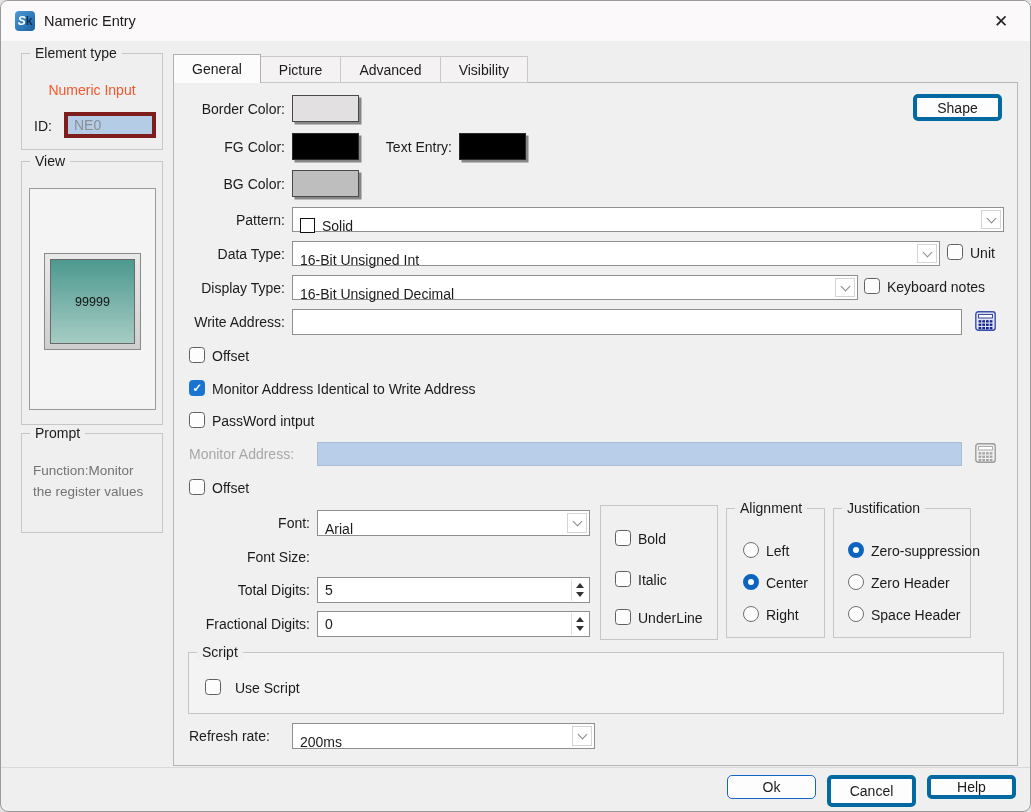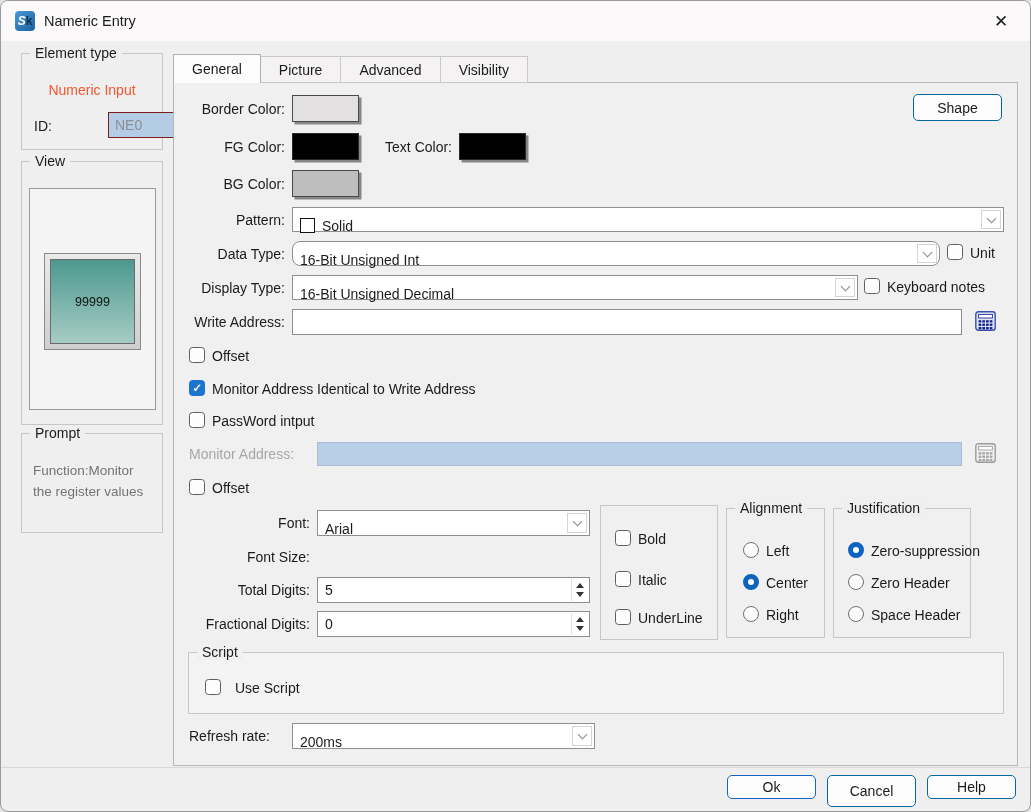--- a/index.html
+++ b/index.html
@@ -20,22 +20,22 @@
   .closebtn { position:absolute; right:14px; top:6px; width:30px; height:28px;
               display:flex; align-items:center; justify-content:center; font-size:17px; color:#222;
               cursor:pointer; }
   
   .fs { position:absolute; border:1px solid #c6c6c6; }
   .fs > .legend { position:absolute; top:-9px; left:8px; background:#f0efef; padding:0 5px; font-size:14px; }
   
   .numeric-type { position:absolute; left:0; right:0; top:28px; text-align:center; color:#f4572e; }
   .id-label { position:absolute; left:12px; top:64px; }
   .id-field { position:absolute; left:42px; top:58px; width:92px; height:26px;
-              background:#b5cce7; border:1px solid #7f1d1d; color:#8b8f94;
-              display:flex; align-items:center; padding-left:6px; font-size:14px;margin-left:44px; }
+              background:#b5cce7; border:4px solid #7f1d1d; color:#8b8f94;
+              display:flex; align-items:center; padding-left:6px; font-size:14px; }
   .view-panel { position:absolute; left:7px; top:26px; width:127px; height:222px;
                 background:#f4f4f4; border:1px solid #9a9a9a; }
   .preview-frame { position:absolute; left:14px; top:64px; width:97px; height:97px;
                    background:linear-gradient(#e9e9e9,#cfcfcf); border:1px solid #8a8a8a; padding:5px; }
   .preview-inner { width:100%; height:100%; border:1px solid #6a6a6a;
                    background:linear-gradient(#4d998f,#a6ccc4);
                    display:flex; align-items:center; justify-content:center; font-size:12.5px; color:#111; }
   .prompt-text { position:absolute; left:11px; top:26px; width:122px; color:#737373;
                  font-size:13.5px; line-height:21px; }
   
@@ -46,21 +46,21 @@
   .tab.active { height:29px; margin-top:0; background:#fcfcfc; border:1px solid #b0b0b0; border-bottom:none; }
   
   .page { position:absolute; left:172px; top:81px; width:845px; height:684px;
           border:1px solid #b6b6b6; background:#f1f0f0; z-index:1; }
   .lbl { position:absolute; text-align:right; white-space:nowrap; }
   .graylbl { color:#a7a7a7; }
   
   .swatch { position:absolute; width:67px; height:27px; border:1px solid #2a2a2a;
             box-shadow:2.5px 2.5px 0 rgba(100,100,100,0.75); cursor:pointer; }
   
-  .btn { position:absolute; background:#fdfdfd; border:1px solid #0369a1; border-radius:5px;
+  .btn { position:absolute; background:#fdfdfd; border:4px solid #0369a1; border-radius:5px;
          display:flex; align-items:center; justify-content:center; font-size:14px; cursor:pointer; }
   .btn.default { border:1.5px solid #1566c4; }
   
   .combo { position:absolute; height:25px; background:#fff; border:1px solid #8f8f8f;
            display:flex; align-items:center; padding:12px 26px 0 7px; cursor:pointer; }
   .combo .chevbox { position:absolute; right:2px; top:2px; bottom:2px; width:20px;
                     border:1px solid #d4d4d4; background:#fff;
                     display:flex; align-items:center; justify-content:center; }
   .chev { width:7px; height:7px; border-left:1.6px solid #8a8a8a; border-bottom:1.6px solid #8a8a8a;
           transform:rotate(-45deg); margin-top:-3px; }
@@ -135,37 +135,37 @@
 
   <div class="page">
 
     <div class="btn" style="left:739px; top:11px; width:89px; height:27px;">Shape</div>
 
     <div class="lbl" style="left:0px; width:111px; top:18px;">Border Color:</div>
     <div class="swatch" style="left:118px; top:12px; background:#e2e0e0; border-color:#4a4a4a;"></div>
 
     <div class="lbl" style="left:0px; width:111px; top:56px;">FG Color:</div>
     <div class="swatch" style="left:118px; top:50px; background:#000;"></div>
-    <div class="lbl" style="left:190px; width:88px; top:56px;">Text Color:</div>
+    <div class="lbl" style="left:190px; width:88px; top:56px;">Text Entry:</div>
     <div class="swatch" style="left:285px; top:50px; background:#000;"></div>
 
     <div class="lbl" style="left:0px; width:111px; top:93px;">BG Color:</div>
     <div class="swatch" style="left:118px; top:87px; background:#bebebe; border-color:#4a4a4a;"></div>
 
     <div class="lbl" style="left:0px; width:111px; top:129px;">Pattern:</div>
     <div class="combo" style="left:118px; top:124px; width:712px;">
       <span class="pattern-chip"></span>
       <span>Solid</span>
       <span class="chevbox">
           <span class="chev"></span>
         </span>
     </div>
 
     <div class="lbl" style="left:0px; width:111px; top:163px;">Data Type:</div>
-    <div class="combo" style="left:118px; top:158px; width:648px;border-radius:8px;">
+    <div class="combo" style="left:118px; top:158px; width:648px;">
       <span>16-Bit Unsigned Int</span>
       <span class="chevbox">
           <span class="chev"></span>
         </span>
     </div>
     <span class="cb" style="left:773px; top:161px;"></span>
     <span class="cblabel" style="left:796px; top:162px;">Unit</span>
 
     <div class="lbl" style="left:0px; width:111px; top:197px;">Display Type:</div>
     <div class="combo" style="left:118px; top:192px; width:566px;">

